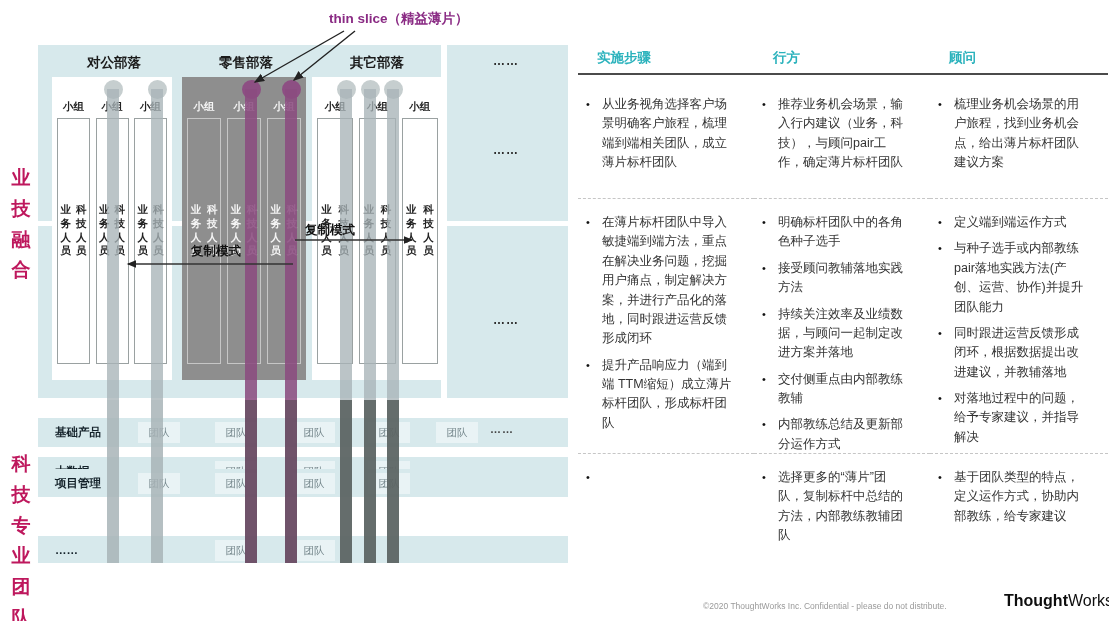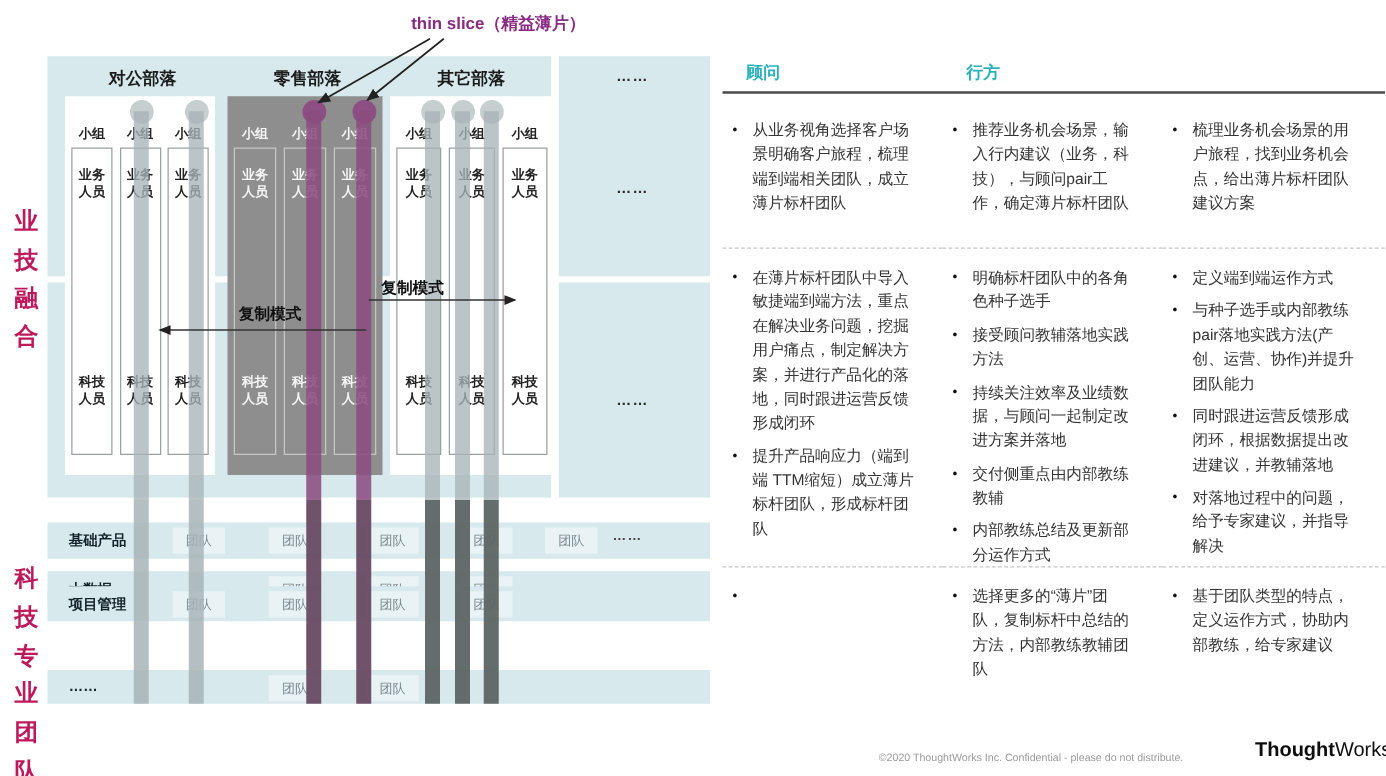--- a/index.html
+++ b/index.html
@@ -33,21 +33,21 @@
     position:absolute; top:77px; height:303px; z-index:2;
     display:flex; justify-content:space-between; padding:4px 5px; box-sizing:border-box;
   }
   .tribe.light { background:#ffffff; }
   .tribe.dark  { background:#8e8e8e; }
   .grp { width:30%; display:flex; flex-direction:column; align-items:center; }
   .grp-label { margin-top:19px; font-size:10.5px; font-weight:bold; color:#222; white-space:nowrap; }
   .grp-box {
     margin-top:4px; margin-bottom:12px; flex:1; width:100%; box-sizing:border-box;
     border:1px solid #9aa1a1; background:transparent;
-    display:flex; flex-direction:column; justify-content:space-between; align-items:center;
+    display:flex; flex-direction:row; justify-content:space-between; align-items:center;
     padding:15px 0 36px;
   }
   .tribe.dark .grp-label, .tribe.dark .role { color:#f5f5f5; }
   .tribe.dark .grp-box { border-color:#c6c6c6; }
   .role {
     font-size:10.5px; font-weight:bold; color:#222; width:2.2em;
     text-align:center; line-height:1.3; word-break:break-all;
   }
 
   
@@ -255,22 +255,23 @@
     </marker>
   </defs>
   <line x1="344" y1="31" x2="255" y2="82" stroke="#222" stroke-width="1.4" marker-end="url(#ah)"></line>
   <line x1="355" y1="31" x2="294" y2="80" stroke="#222" stroke-width="1.4" marker-end="url(#ah)"></line>
   <line x1="293" y1="264" x2="128" y2="264" stroke="#333" stroke-width="1.3" marker-end="url(#ah)"></line>
   <line x1="295" y1="240" x2="412" y2="240" stroke="#333" stroke-width="1.3" marker-end="url(#ah)"></line>
 </svg>
 
 <div class="panel">
   <div class="panel-headers">
+    <div class="ph">实施步骤</div>
+    <div class="ph">行方</div>
     <div class="ph">顾问</div>
-    <div class="ph">行方</div>
   </div>
   <div class="panel-divider"></div>
 
   <div class="sections">
 
     <div class="cell r1">
       <ul class="bullets">
         <li>
             <span class="dot">•</span>
             <span class="txt">从业务视角选择客户场景明确客户旅程，梳理端到端相关团队，成立薄片标杆团队</span>

